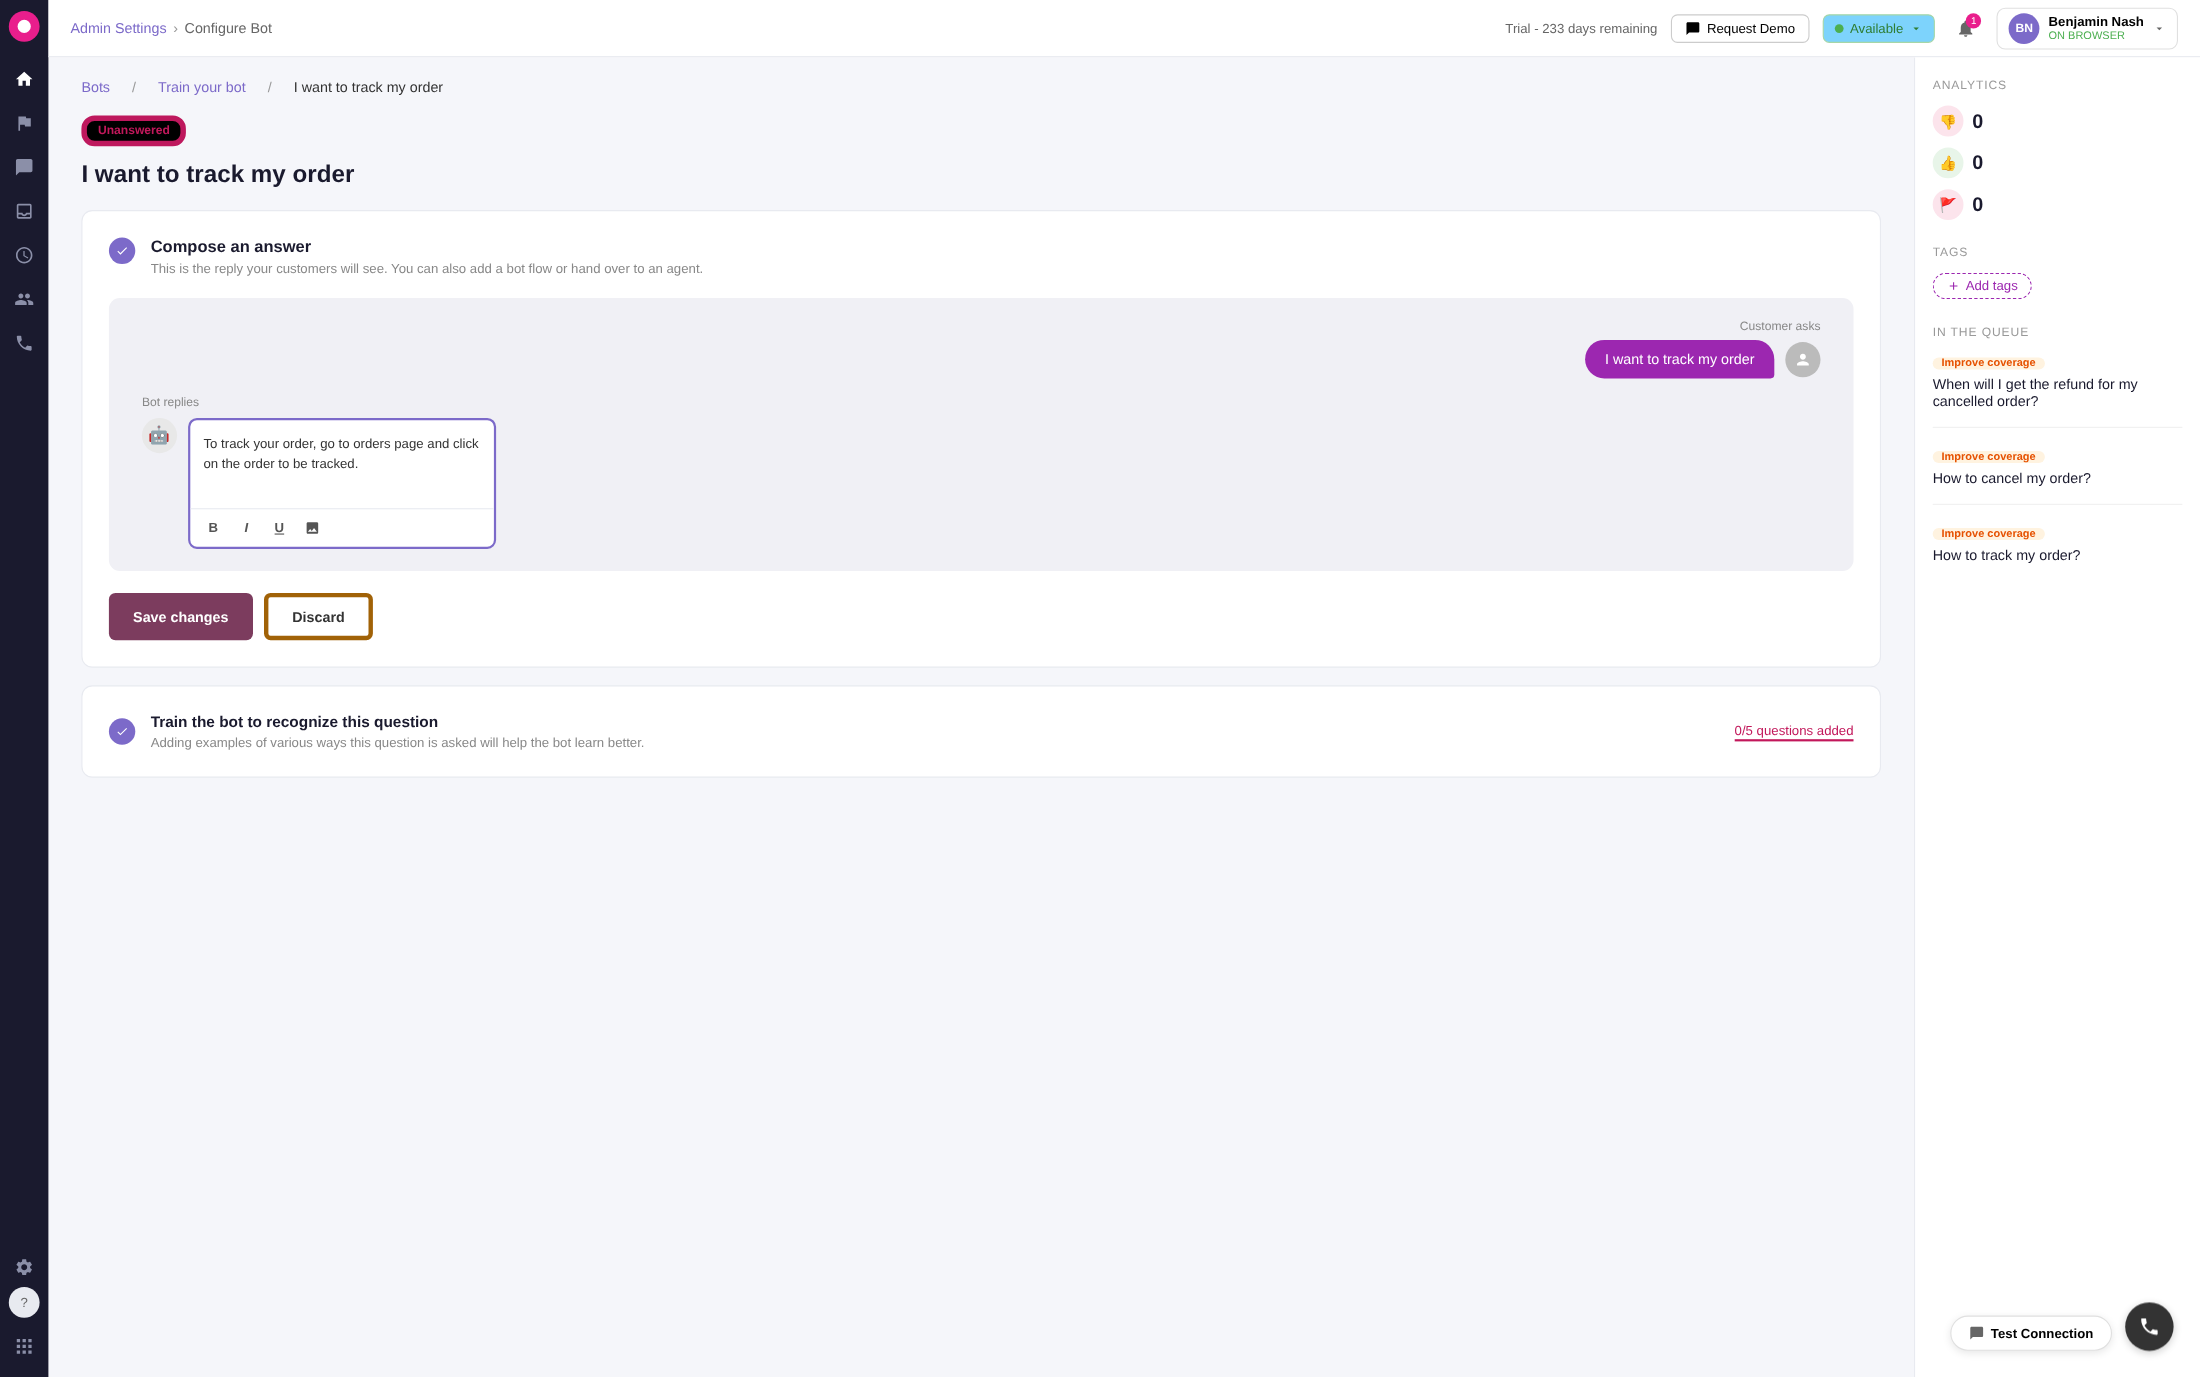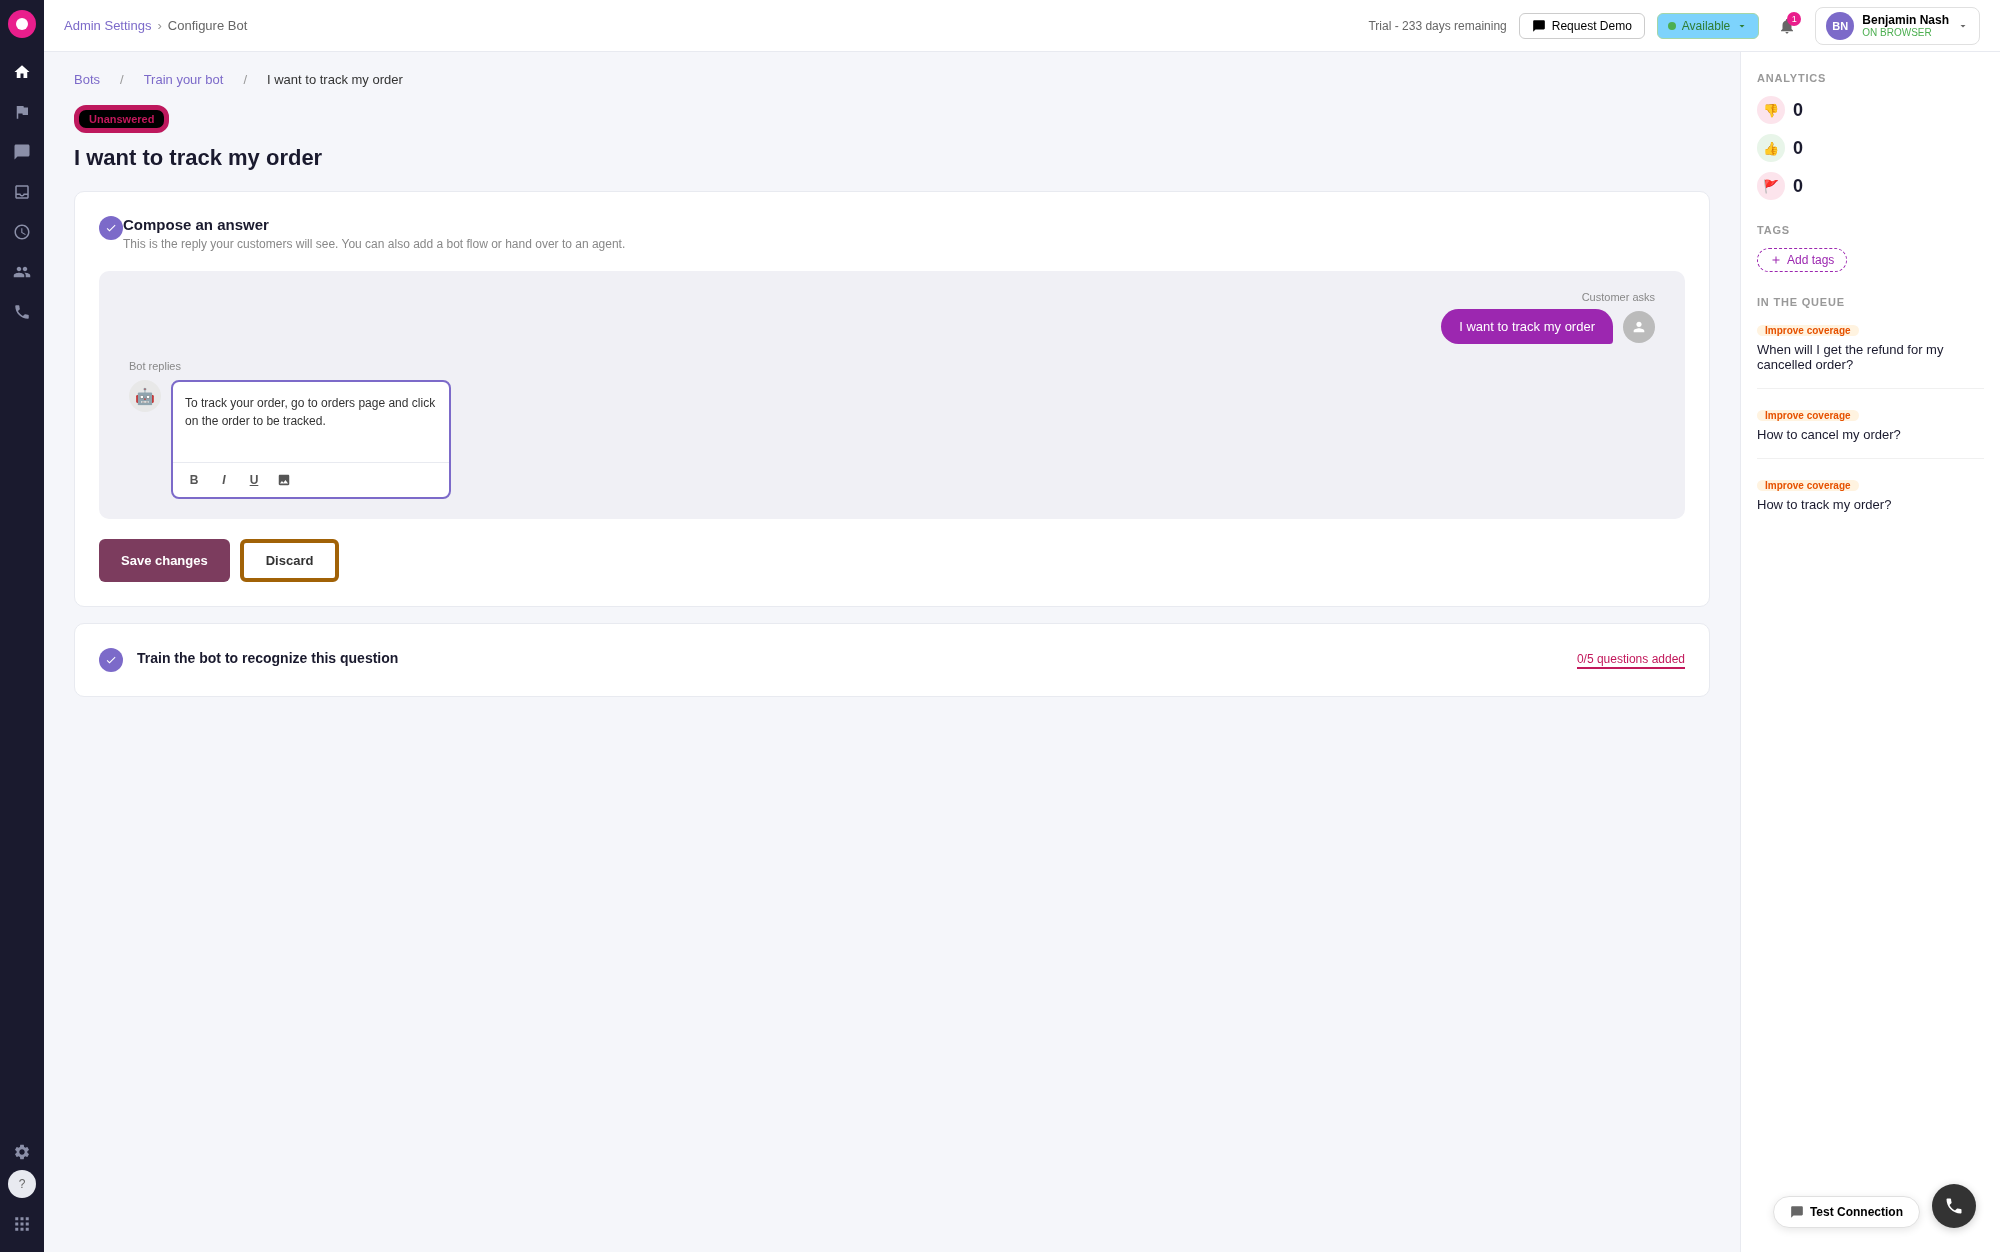--- a/index.html
+++ b/index.html
@@ -138,21 +138,21 @@
     .page-title { font-size: 22px; font-weight: 700; color: #1a1a2e; margin-bottom: 20px; }
 
     
     .card {
       background: #fff;
       border: 1px solid #e8eaf0;
       border-radius: 10px;
       padding: 24px;
       margin-bottom: 16px;
     }
-    .card-header { display: flex; align-items: flex-start; margin-bottom: 20px; }
+    .card-header { display: flex; align-items: flex-start; gap: 14px; margin-bottom: 20px; }
     .card-check {
       width: 24px; height: 24px;
       background: #7c6ac9;
       border-radius: 50%;
       display: flex; align-items: center; justify-content: center;
       flex-shrink: 0;
     }
     .card-check svg { width: 12px; height: 12px; }
     .card-title { font-size: 15px; font-weight: 700; color: #1a1a2e; margin-bottom: 4px; }
     .card-subtitle { font-size: 12px; color: #888; }
@@ -265,21 +265,21 @@
       width: 260px;
       background: #fff;
       border-left: 1px solid #e8eaf0;
       padding: 20px 16px;
       overflow-y: auto;
       flex-shrink: 0;
     }
     .panel-section { margin-bottom: 24px; }
     .panel-section-title {
       font-size: 11px;
-      font-weight: 700;
+      font-weight: 400;
       color: #999;
       letter-spacing: 0.8px;
       text-transform: uppercase;
       margin-bottom: 12px;
     }
     .analytics-row { display: flex; align-items: center; gap: 8px; margin-bottom: 10px; }
     .analytics-icon {
       width: 28px; height: 28px;
       border-radius: 50%;
       display: flex; align-items: center; justify-content: center;
@@ -548,20 +548,21 @@
       
       <div class="card">
         <div style="display:flex; align-items:center; gap:14px;">
           <div class="card-check">
             <svg viewBox="0 0 24 24" fill="white">
                 <path d="M9 16.17L4.83 12l-1.42 1.41L9 19 21 7l-1.41-1.41L9 16.17z"></path>
               </svg>
           </div>
           <div class="train-info">
             <div class="train-title">Train the bot to recognize this question</div>
+            <div class="train-subtitle">Adding examples of various ways this question is asked will help the bot learn better.</div>
           </div>
           <span class="train-count">0/5 questions added</span>
         </div>
       </div>
     </div>
 
     <div class="right-panel">
 
       <div class="panel-section">
         <div class="panel-section-title">ANALYTICS</div>

